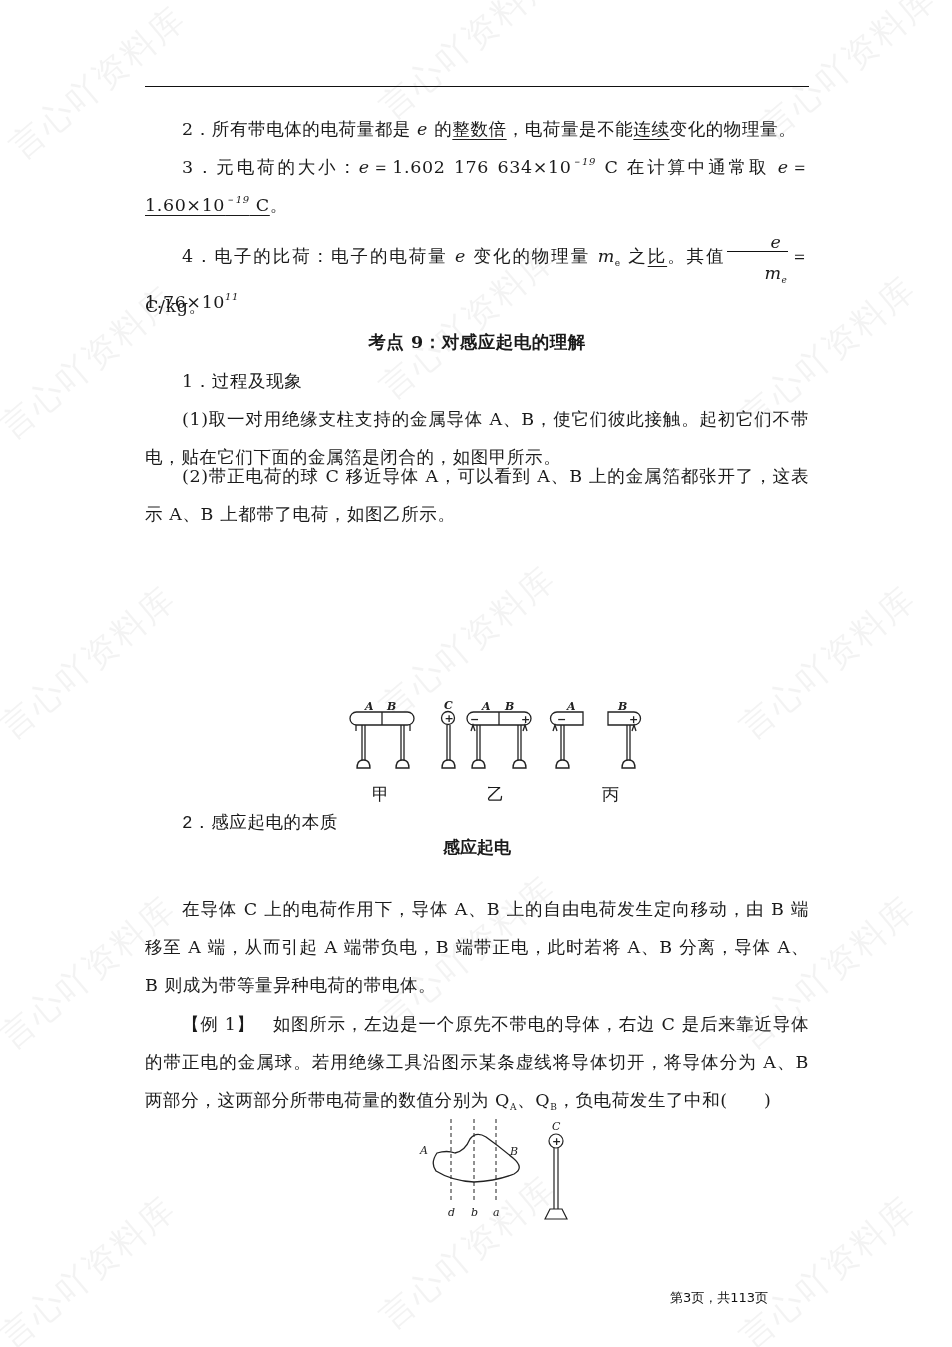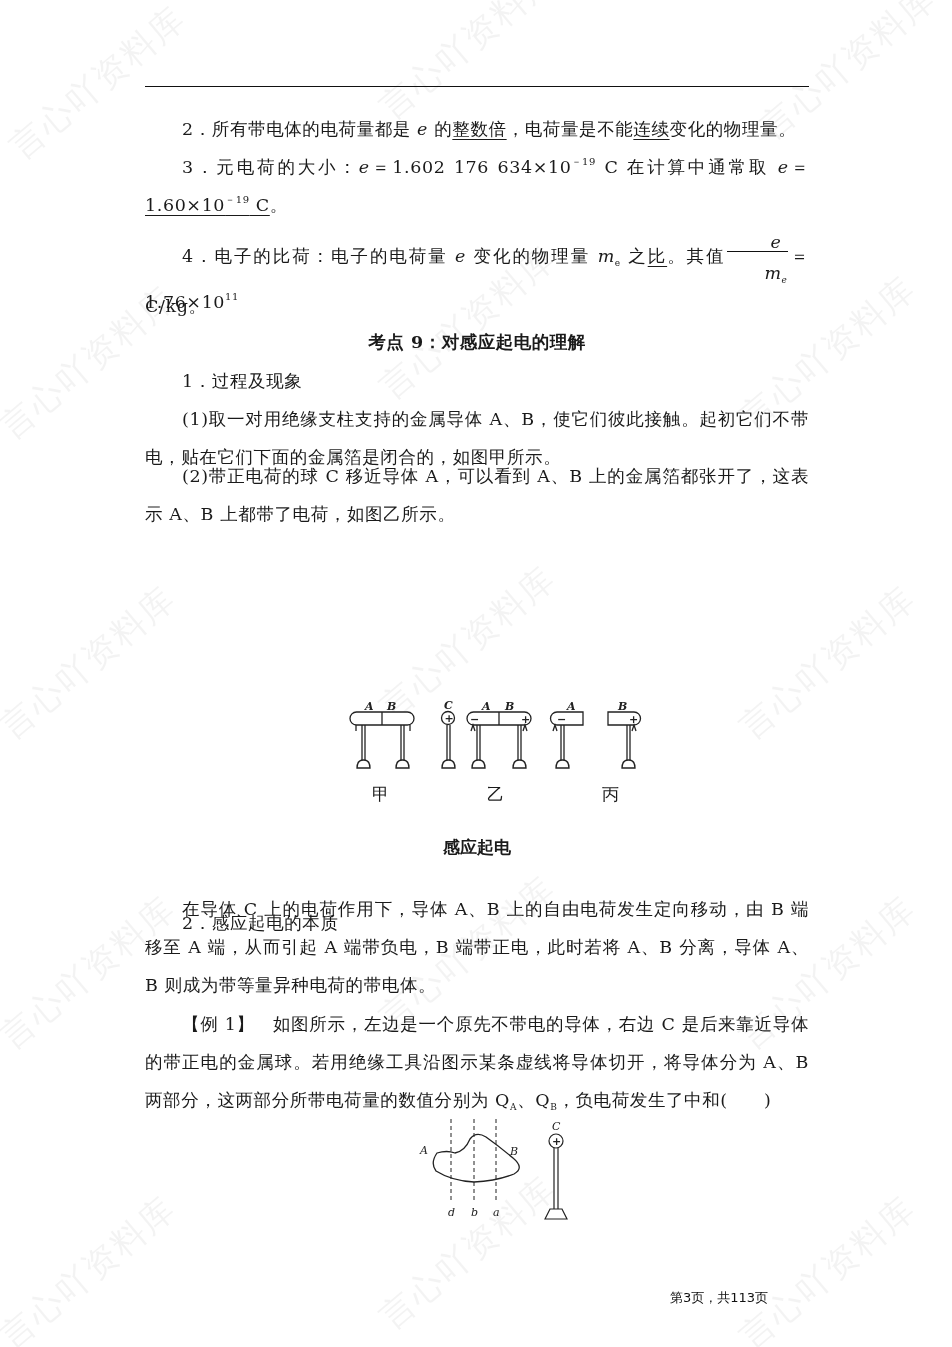--- a/index.html
+++ b/index.html
@@ -14,21 +14,21 @@
   }
   .page { position: absolute; left: 0; top: 0; width: 952px; height: 1347px; z-index: 1; border-radius: 19px; }
   .top-rule { position: absolute; left: 145px; top: 86px; width: 664px; height: 0; border-top: 1.5px solid #111; }
   .para {
     position: absolute; left: 145px; width: 664px; font-size: 17.5px; line-height: 38px;
     letter-spacing: 0.6px; text-align: justify;
   }
   .indent { text-indent: 37px; }
   .u { text-decoration: underline; text-underline-offset: 4px; }
   .it { font-style: italic; }
-  sup { font-size: 10px; vertical-align: 8px; line-height: 0; }
+  sup { font-size: 10px; vertical-align: 8px; line-height: 0; font-style: italic; }
   sub { font-size: 9px; vertical-align: -4px; line-height: 0; }
   .frac { display: inline-block; vertical-align: middle; text-align: center; font-style: italic; line-height: 18px; margin: 0 2px; }
   .frac .num { display: block; border-bottom: 1px solid #111; padding: 0 2px; }
   .frac .den { display: block; margin-top: 12px; }
   .heading { position: absolute; left: 145px; width: 664px; text-align: center; font-weight: bold; font-size: 17.5px; top: 330px; letter-spacing: 0.5px; }
   .fig1 { position: absolute; left: 343px; top: 700px; width: 305px; height: 72px; }
   .fig-label { position: absolute; font-size: 17px; top: 783px; }
   .fig-caption { position: absolute; left: 145px; width: 664px; top: 836px; text-align: center; font-size: 17px; font-weight: bold; }
   .fig2 { position: absolute; left: 410px; top: 1113px; width: 185px; height: 110px; }
   .footer { position: absolute; left: 0; width: 768px; top: 1289px; text-align: right; font-family: "DejaVu Sans", sans-serif; font-size: 13px; color: #111; }
@@ -143,21 +143,21 @@
       <text x="178" y="23">+</text>
       <text x="214" y="23">−</text>
       <text x="286" y="23">+</text>
     </g>
   </svg>
   <div class="fig-label" style="left:372px;">甲</div>
   <div class="fig-label" style="left:487px;">乙</div>
   <div class="fig-label" style="left:602px;">丙</div>
   <div class="fig-caption">感应起电</div>
 
-  <div class="para indent" style="top:904px;">2．感应起电的本质</div>
+  <div class="para indent" style="top:804px;font-family:Liberation Mono, monospace;">2．感应起电的本质</div>
   <div class="para indent" style="top:890px;">在导体 C 上的电荷作用下，导体 A、B 上的自由电荷发生定向移动，由 B 端移至 A 端，从而引起 A 端带负电，B 端带正电，此时若将 A、B 分离，导体 A、B 则成为带等量异种电荷的带电体。</div>
 
   <div class="para indent" style="top:1005px;">
     <span>【例 1】</span><span>　如图所示，左边是一个原先不带电的导体，右边 C 是后来靠近导体的带正电的金属球。若用绝缘工具沿图示某条虚线将导体切开，将导体分为 A、B 两部分，这两部分所带电荷量的数值分别为 Q</span><sub>A</sub><span>、Q</span><sub>B</sub><span>，负电荷发生了中和(　　)</span>
   </div>
 
   <svg class="fig2" viewBox="0 0 185 110">
     <g stroke="#222" stroke-width="1" stroke-dasharray="4,3" fill="none">
       <line x1="41" y1="6" x2="41" y2="90"></line>
       <line x1="64" y1="6" x2="64" y2="90"></line>

